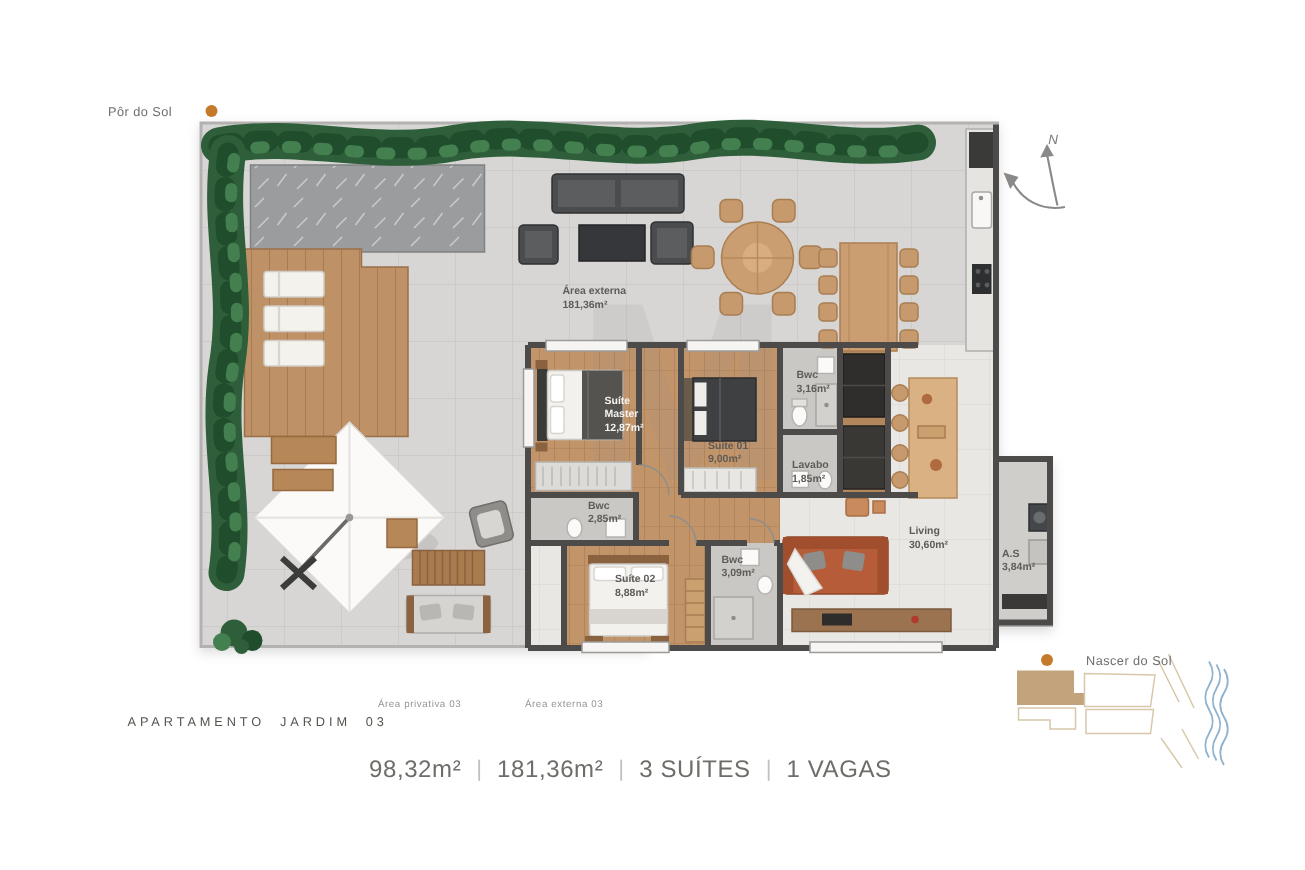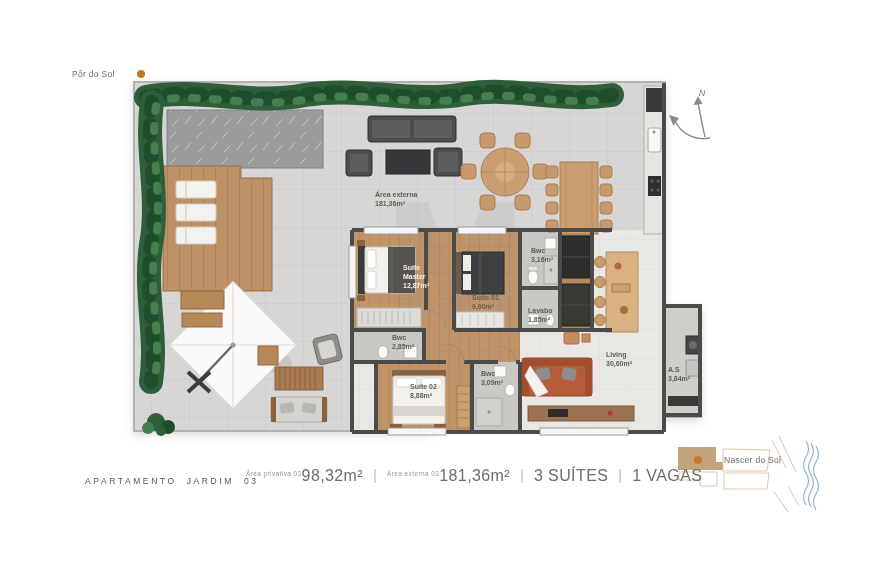--- a/index.html
+++ b/index.html
@@ -18,21 +18,21 @@
           pointer-events:none;}
   .rlabel .rname{display:block;}
   .rlabel.light{color:#f4f3f0;}
   .rlabel.wrap .rname{white-space:normal;width:32px;}
 
   
   .footer-title{position:absolute;left:55px;top:476px;
                 font:400 8.5px "Liberation Sans",sans-serif;color:#55544f;
                 letter-spacing:2.6px;word-spacing:5px;margin-left:30px;}
   .specs{position:absolute;left:246px;top:466px;display:flex;align-items:flex-end;}
-  .spec{display:flex;flex-direction:row;align-items:center;}
+  .spec{display:flex;flex-direction:column;align-items:flex-end;gap:27px;}
   .spec-label{font:400 6.5px/8px "Liberation Sans",sans-serif;color:#97958f;
               letter-spacing:.4px;height:8px;margin-bottom:4px;}
   .spec-value{font:400 16px/18px "Liberation Sans",sans-serif;color:#6e6d69;letter-spacing:.4px;}
   .sep{font:300 15px/18px "Liberation Sans",sans-serif;color:#c2c1bf;margin:0 10px;
        align-self:flex-end;padding-bottom:1px;}
 
   .ntext{font:italic 9px "Liberation Sans",sans-serif;fill:#7b7a78;}
 </style>
 </head>
 <body>
@@ -343,21 +343,21 @@
         <path d="M811,443 q5,8 0,16 q-5,8 0,16 q5,8 0,16 q-5,8 0,16"></path>
         <path d="M816,446 q5,8 0,16 q-5,8 0,16 q5,8 0,16 q-5,8 0,16"></path>
       </g>
     </g>
   </svg>
 
   <div class="sun-label sunset" style="left:72px;top:69px">
     <span class="sun-text">Pôr do Sol</span>
     <span class="sun-dot"></span>
   </div>
-  <div class="sun-label sunrise" style="left:694px;top:455px">
+  <div class="sun-label sunrise" style="left:694px;top:435px">
     <span class="sun-dot"></span>
     <span class="sun-text">Nascer do Sol</span>
   </div>
 
   <div class="rlabel" style="left:375px;top:190px">
     <span class="rname">Área externa</span>
     <span class="rarea">181,36m²</span>
   </div>
   <div class="rlabel light wrap" style="left:403px;top:263px">
     <span class="rname">Suíte Master</span>

